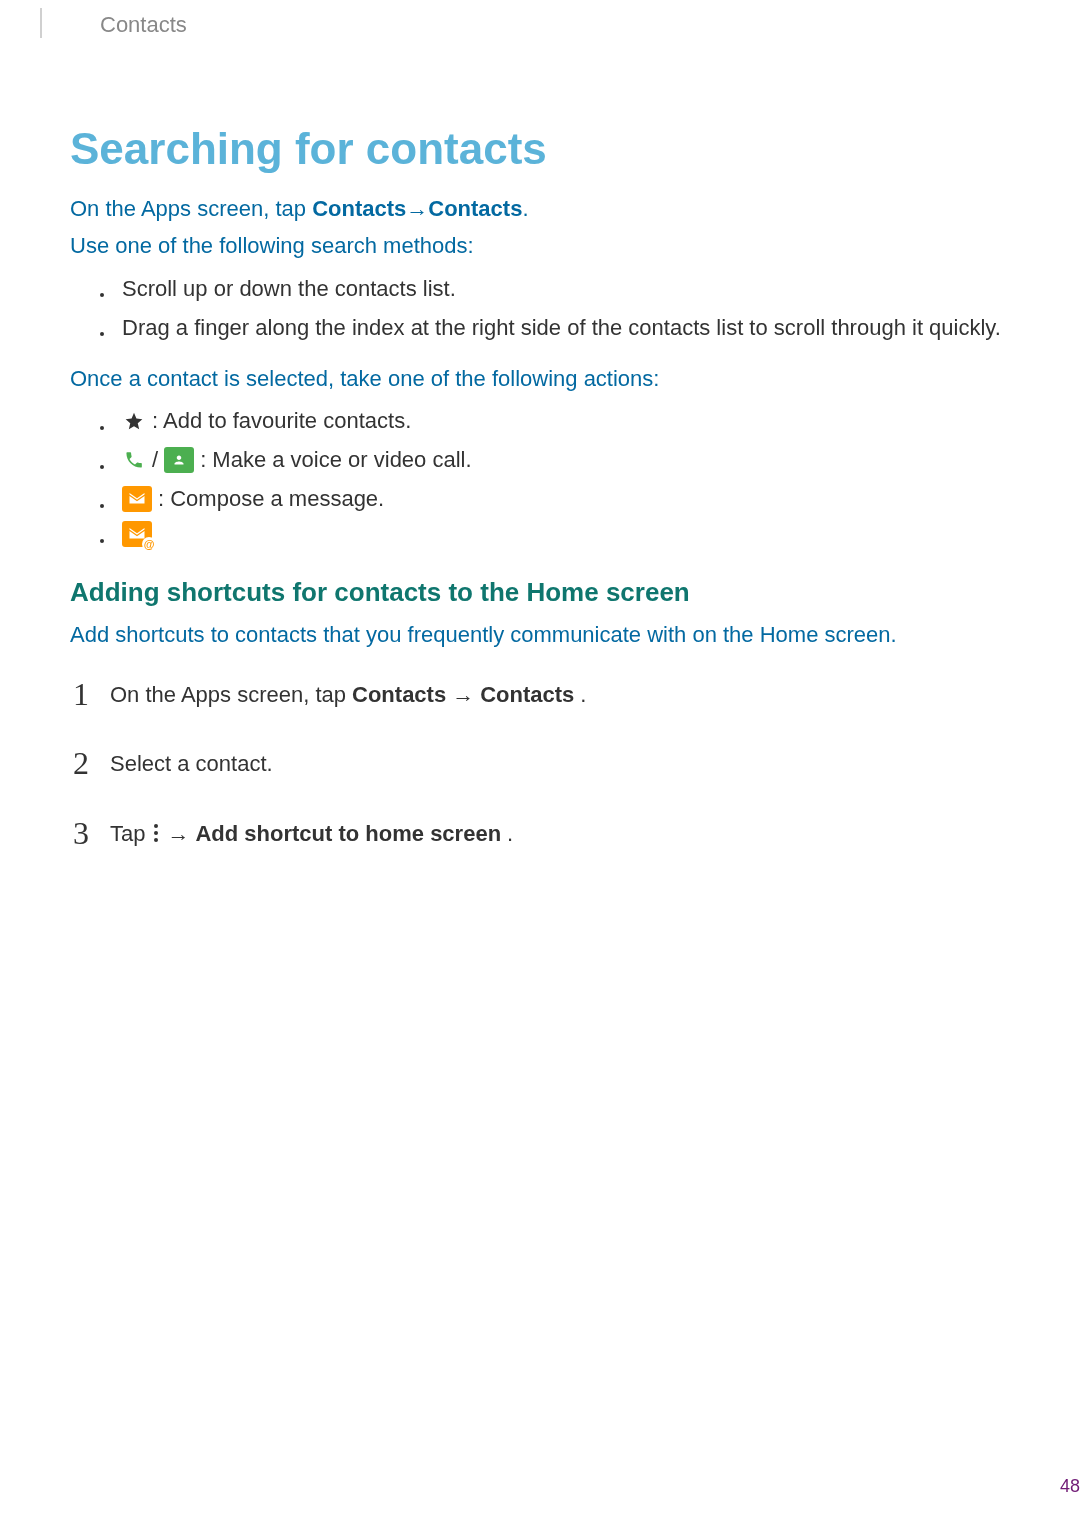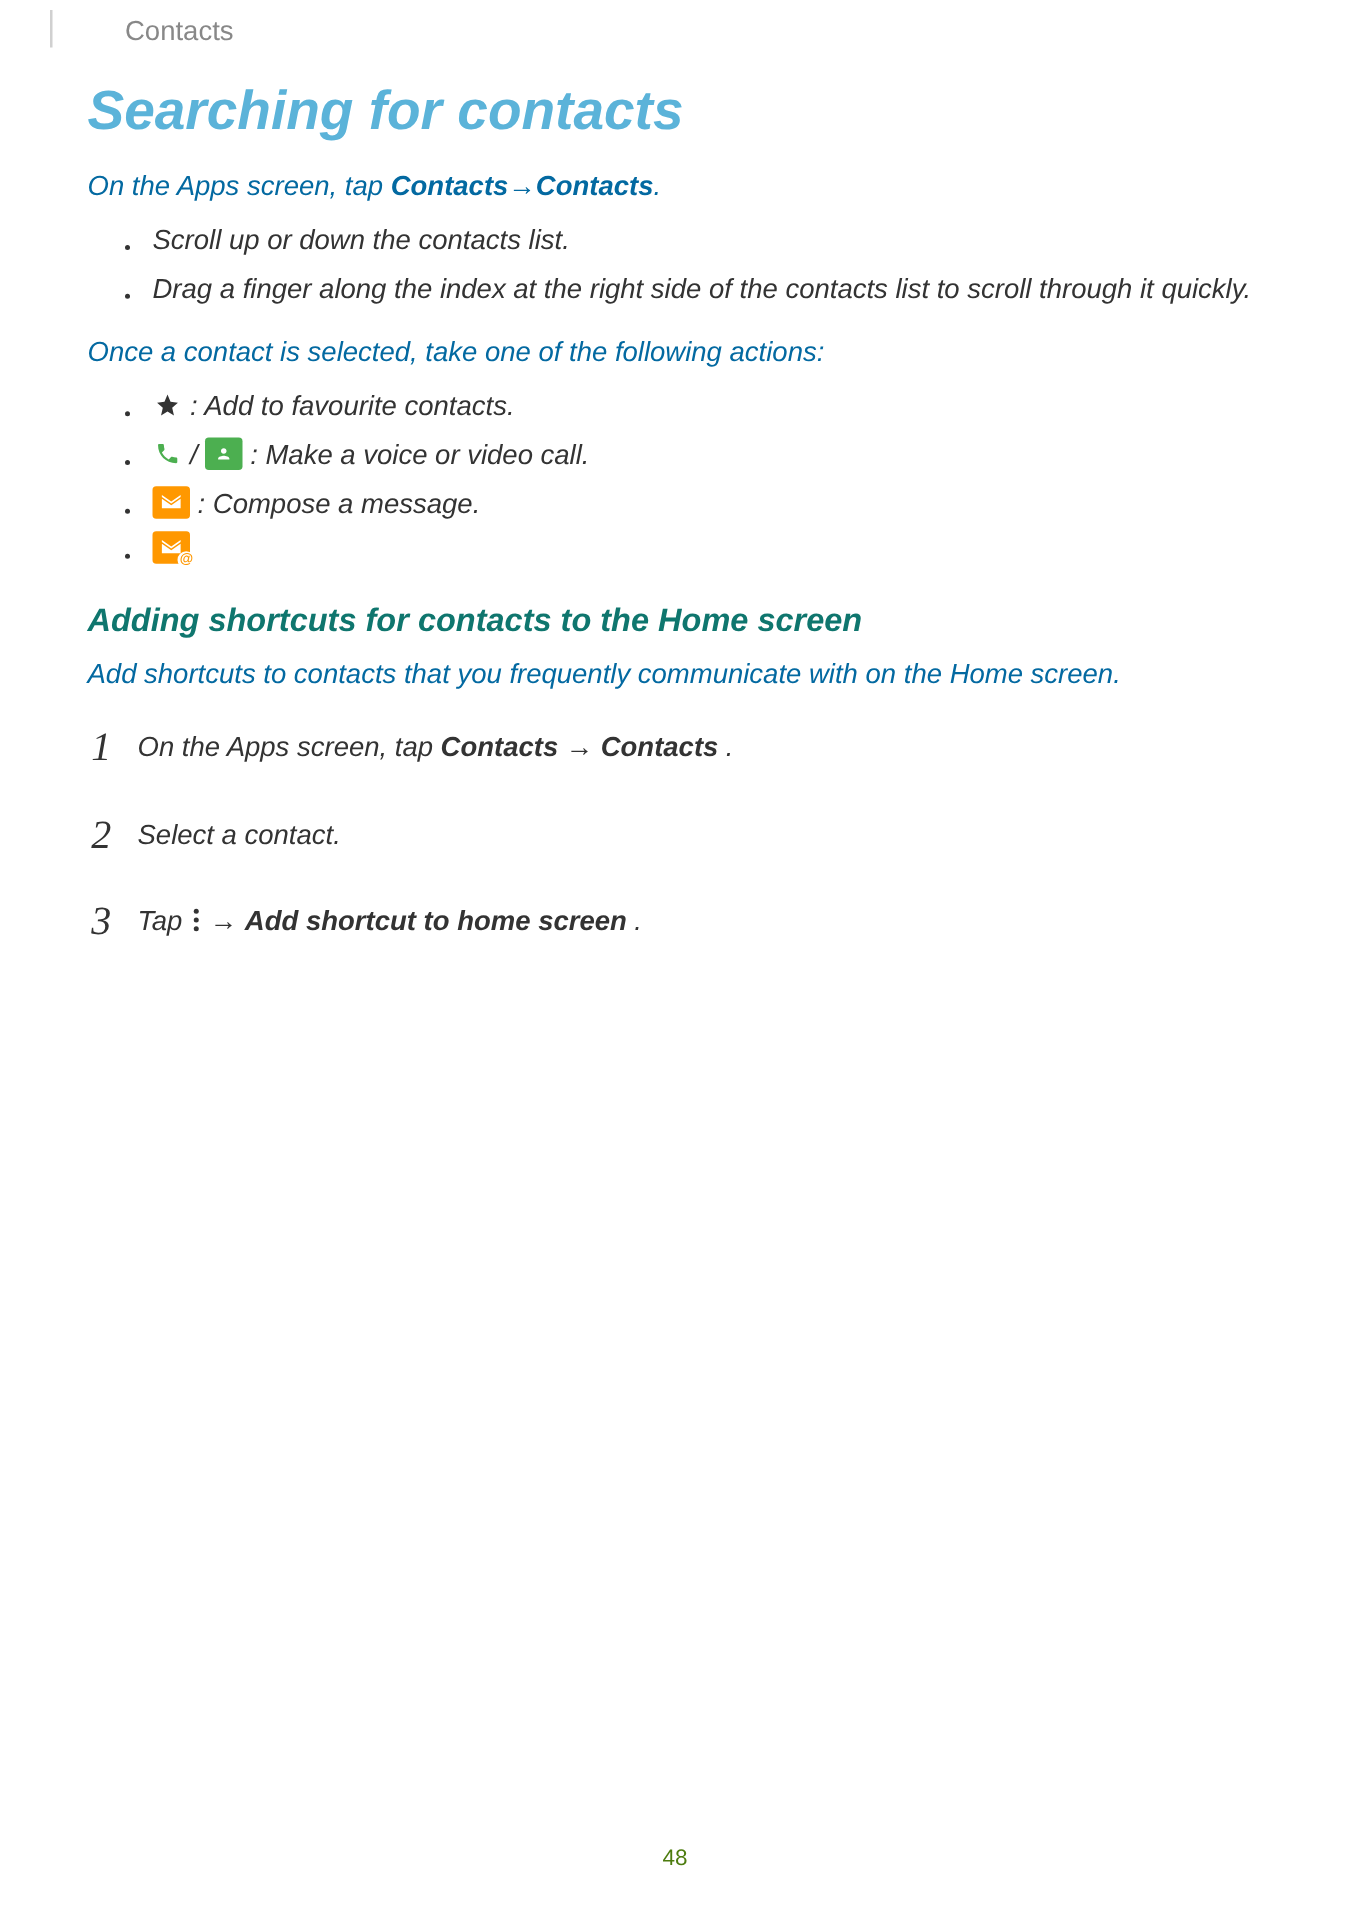--- a/index.html
+++ b/index.html
@@ -28,22 +28,21 @@
     .breadcrumb {
       color: #888888;
       font-size: 22px;
       font-weight: 400;
       position: absolute;
       left: 100px;
       top: 12px;
     }
     
     .content {
-      margin-top: 44px;
-      font-style: italic;
+      margin-top: 104px;
     }
     
     h1 {
       color: #5bb3d9;
       font-size: 44px;
       font-weight: 700;
       margin-bottom: 20px;
     }
     
     h2 {
@@ -171,39 +170,40 @@
     
     .arrow {
       display: inline-block;
     }
     
     .footer {
       position: absolute;
       bottom: 30px;
       left: 0;
       right: 0;
-      text-align: center;
+      text-align: right;
       font-size: 18px;
-      color: #4d7c0f;
+      color: #701a75;
     }
   </style>
 </head>
 <body>
 
 <div class="header-tab"></div>
 <div class="breadcrumb">Contacts</div>
 
 <div class="page">
   <div class="content">
     <h1>Searching for contacts</h1>
 
     <p>
       <span>On the Apps screen, tap </span><span class="bold">Contacts</span><span class="arrow"> → </span><span class="bold">Contacts</span><span>.</span>
     </p>
 
+    <p>Use one of the following search methods:</p>
 
     <ul class="bullets">
       <li>
         <span class="dot"></span>
         <span class="li-content">Scroll up or down the contacts list.</span>
       </li>
       <li>
         <span class="dot"></span>
         <span class="li-content">Drag a finger along the index at the right side of the contacts list to scroll through it quickly.</span>
       </li>

